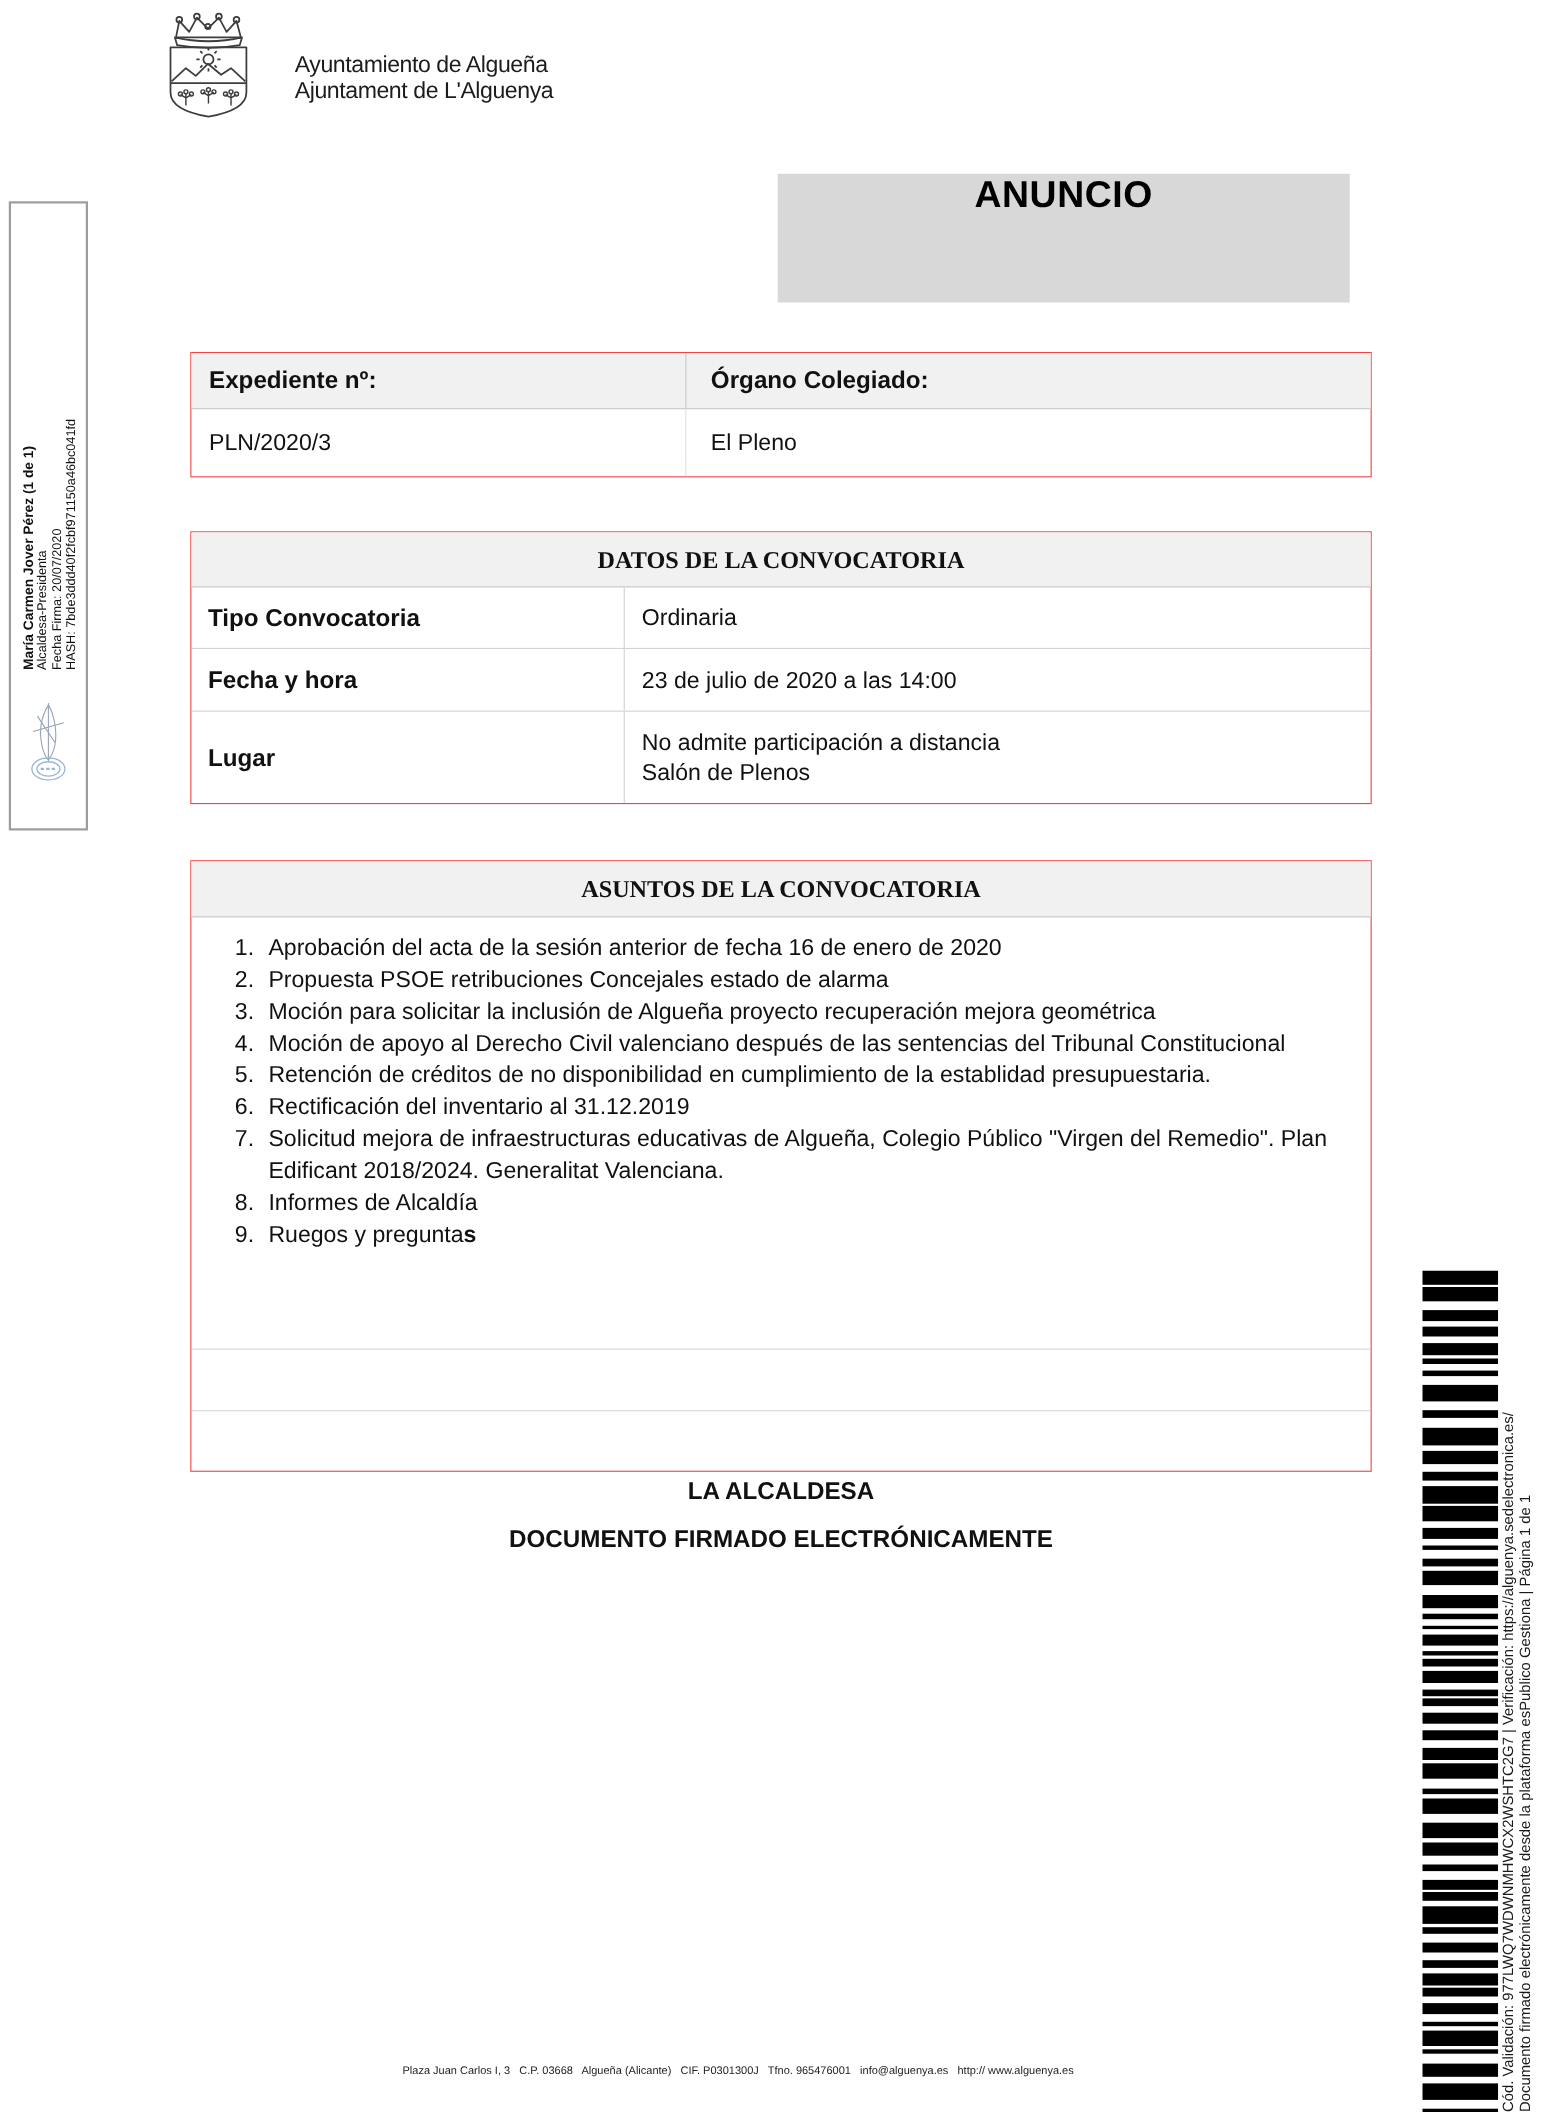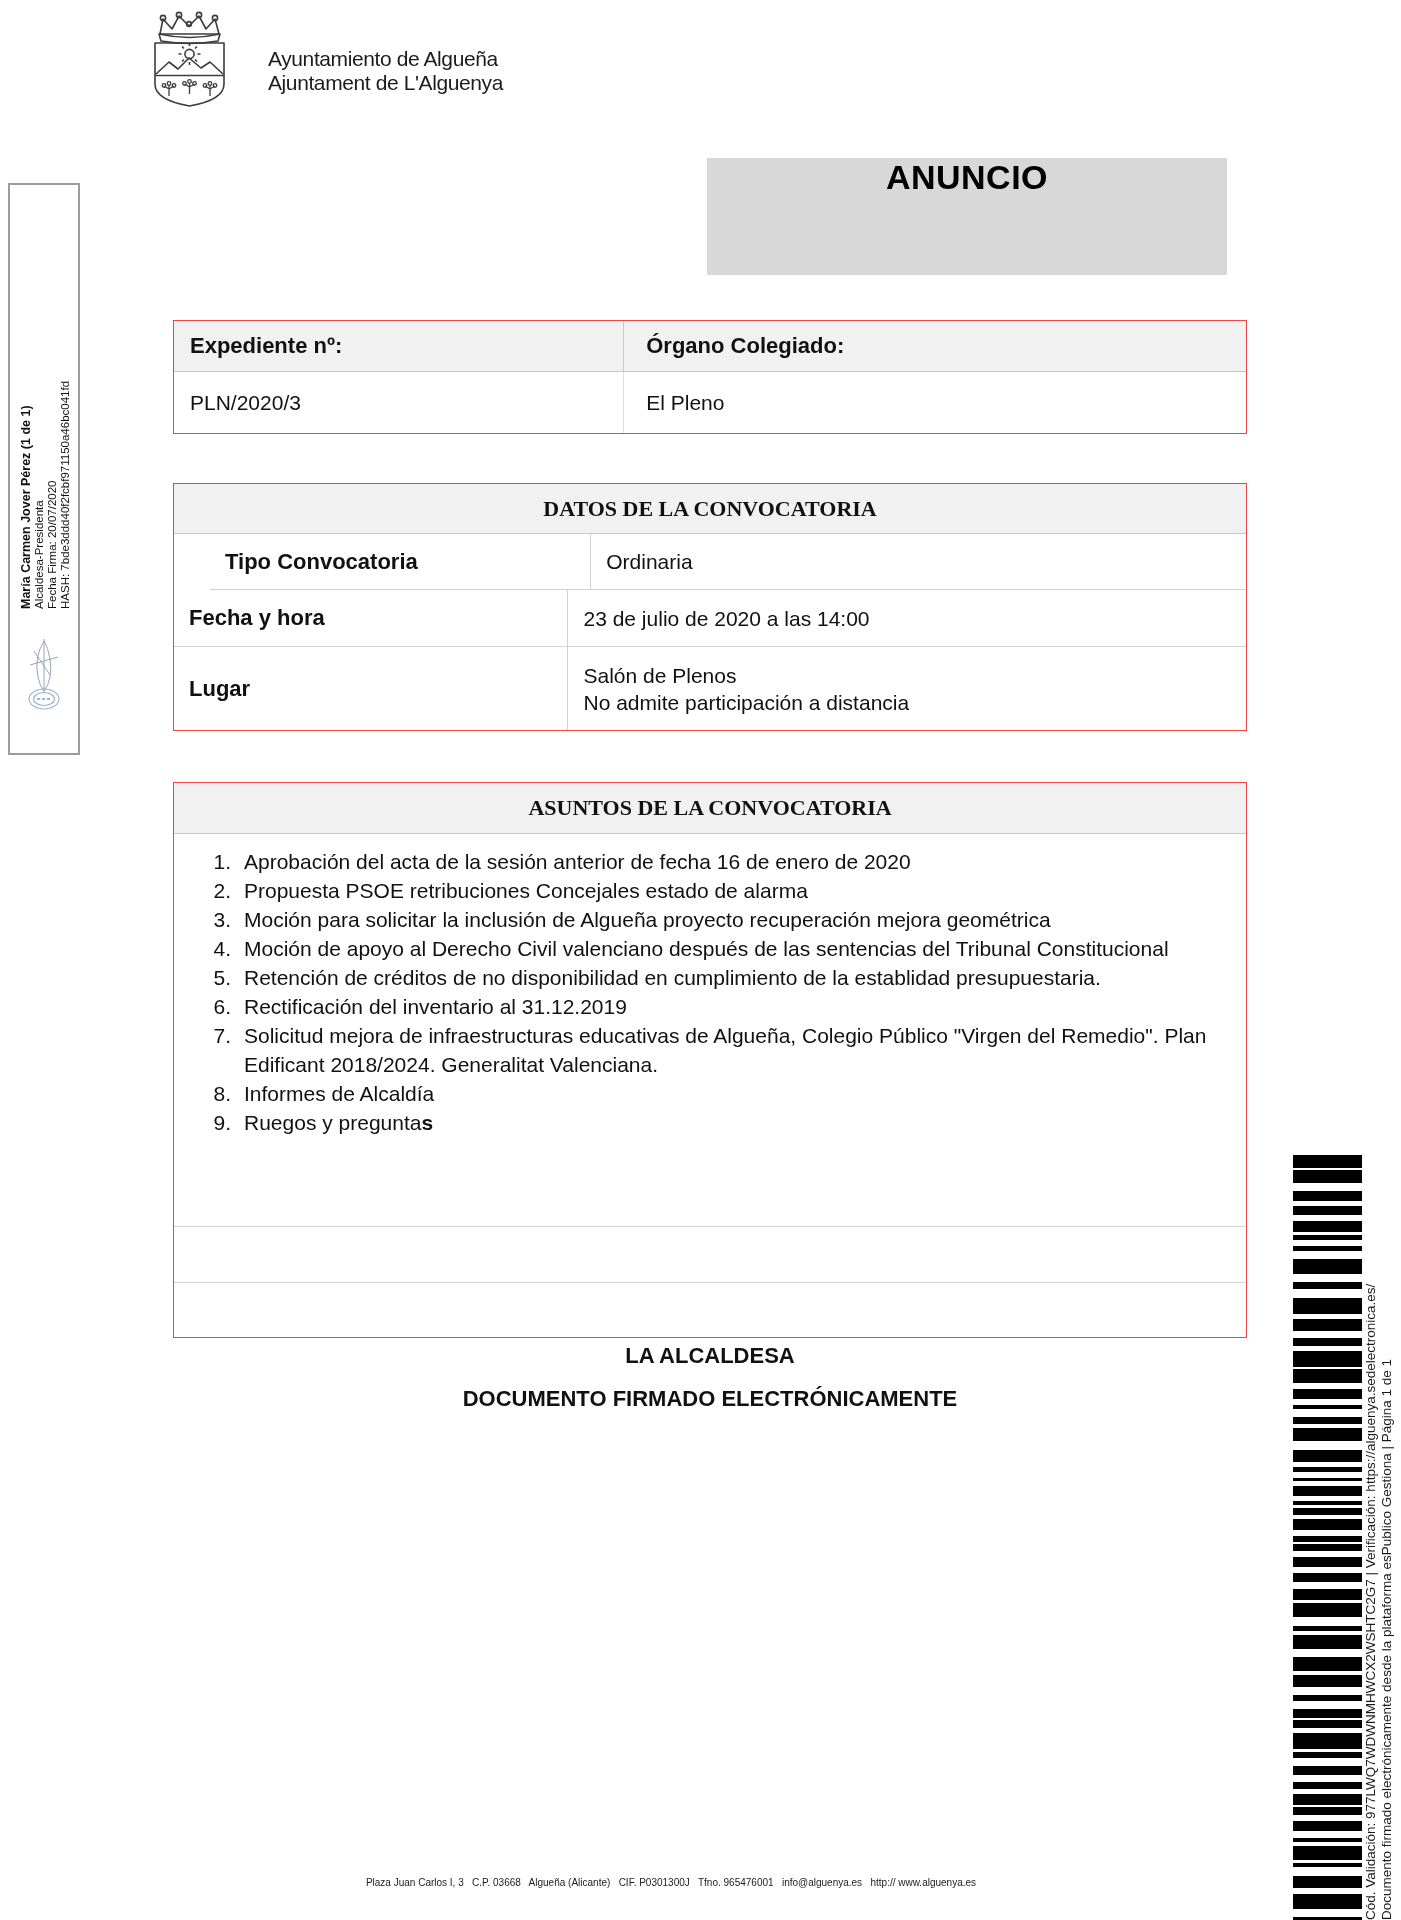--- a/index.html
+++ b/index.html
@@ -128,37 +128,37 @@
     <div class="c2">Órgano Colegiado:</div>
   </div>
   <div class="row vrow">
     <div class="c1" style="border-right-color:#e0e0e0;text-align:right;">PLN/2020/3</div>
     <div class="c2">El Pleno</div>
   </div>
 </div>
 
 <div class="doc-table t2">
   <div class="t-head t-head-center hd">DATOS DE LA CONVOCATORIA</div>
-  <div class="row" style="height:55px;margin-left:36px;">
+  <div class="row" style="height:55px;">
     <div class="lab">Tipo Convocatoria</div>
     <div class="val">
         <span>Ordinaria</span>
       </div>
   </div>
   <div class="row" style="height:56px;">
     <div class="lab">Fecha y hora</div>
     <div class="val">
         <span>23 de julio de 2020 a las 14:00</span>
       </div>
   </div>
   <div class="row" style="height:83px;">
     <div class="lab">Lugar</div>
     <div class="val">
+      <span>No admite participación a distancia</span>
       <span>Salón de Plenos</span>
-      <span>No admite participación a distancia</span>
     </div>
   </div>
 </div>
 
 <div class="doc-table t3">
   <div class="t-head t-head-center hd">ASUNTOS DE LA CONVOCATORIA</div>
   <div class="list">
     <div class="item">
         <span class="num">1.</span>
         <span><span>Aprobación del acta de la sesión anterior de fecha 16 de enero de 2020</span><b></b></span>

